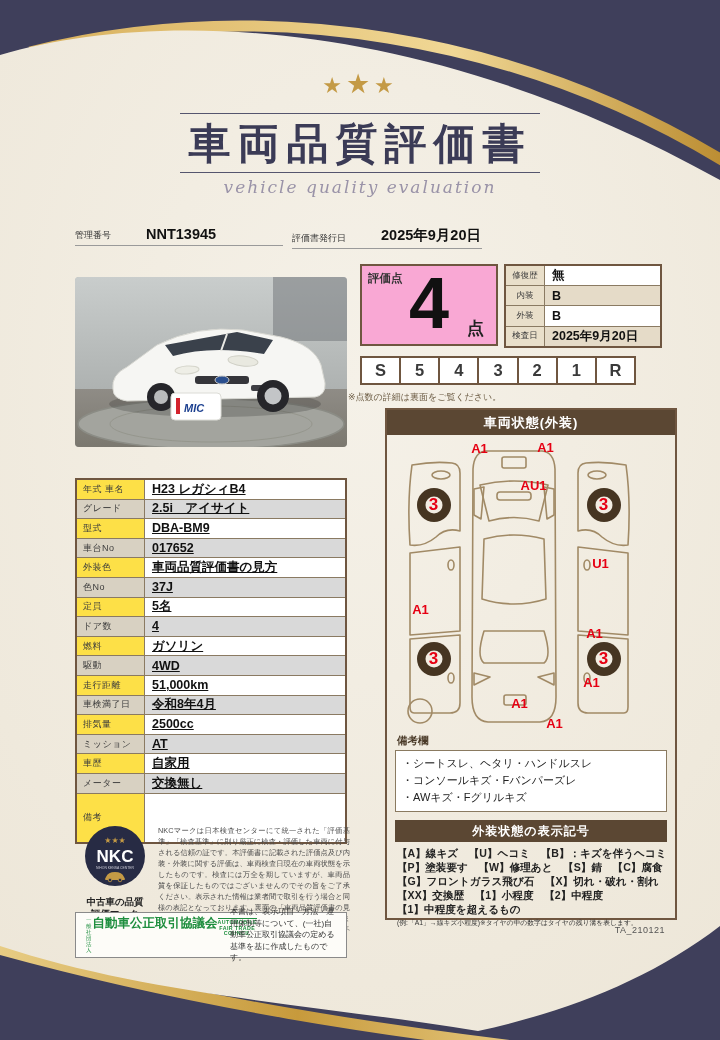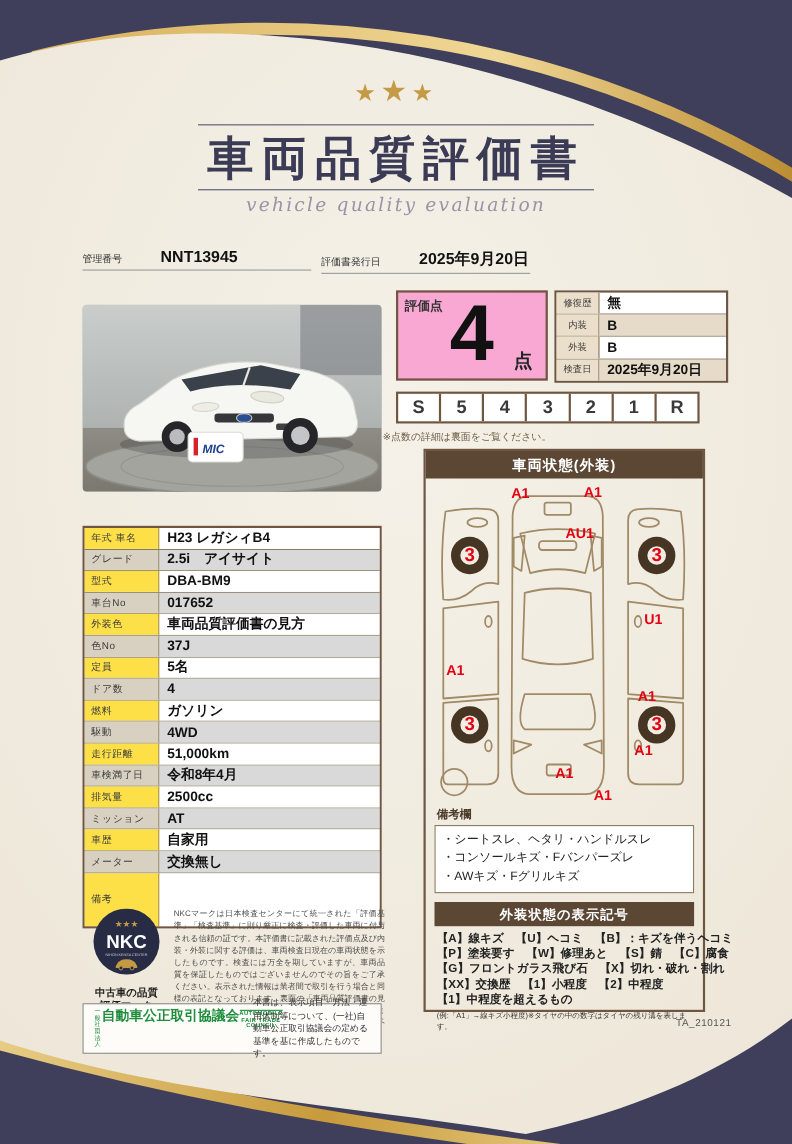--- a/index.html
+++ b/index.html
@@ -35,21 +35,21 @@
 
   
   .vtable{position:absolute;left:75px;top:478px;width:272px;
           border:2.5px solid #6f5640;background:#fff;box-sizing:border-box;}
   .vt-row{display:flex;height:18.6px;border-bottom:1px solid #8a7a62;}
   .vt-row:last-child{border-bottom:none;height:48px;}
   .vt-label{width:68px;font-size:9px;color:#3c3c3c;display:flex;align-items:center;
             padding-left:6px;box-sizing:border-box;border-right:1px solid #8a7a62;
             letter-spacing:0.5px;}
   .vt-value{flex:1;font-size:12.5px;font-weight:bold;color:#111;display:flex;
-            align-items:center;padding-left:7px;box-sizing:border-box;white-space:nowrap;overflow:hidden;}
+            align-items:center;padding-left:7px;box-sizing:border-box;white-space:nowrap;overflow:hidden;text-decoration:underline;}
   .vt-row.odd .vt-label{background:#fde047;} .vt-row.odd .vt-value{background:#ffffff;}
   .vt-row.even .vt-label{background:#d8d1c2;} .vt-row.even .vt-value{background:#d9d9d9;}
 
   
   .nkc-logo{position:absolute;left:80px;top:826px;width:70px;text-align:center;}
   .nkc-caption{font-size:9.5px;font-weight:bold;color:#222;line-height:1.25;margin-top:2px;}
   .nkc-desc{position:absolute;left:158px;top:826px;width:192px;font-size:7.3px;
             color:#4c4c4c;line-height:1.5;text-align:justify;}
 
   
@@ -82,21 +82,21 @@
   .sd-row.alt .sd-value{background:#e5dbc8;}
 
   .strip{position:absolute;left:360px;top:356px;width:276px;height:29px;background:#fff;
          border:2.5px solid #6f5640;box-sizing:border-box;display:flex;}
   .strip-cell{flex:1;border-right:2px solid #6f5640;display:flex;align-items:center;
               justify-content:center;font-size:16.5px;font-weight:bold;color:#3a3a3a;}
   .strip-cell:last-child{border-right:none;}
   .strip-note{position:absolute;left:348px;top:391px;font-size:9px;color:#6b5b43;}
 
   
-  .panel{position:absolute;left:385px;top:408px;width:256px;height:512px;
+  .panel{position:absolute;left:385px;top:408px;width:292px;height:512px;
          border:2.5px solid #6f5640;box-sizing:border-box;background:transparent;}
   .panel-header{height:25px;background:#5b4733;color:#fff;font-size:13px;font-weight:bold;
                 display:flex;align-items:center;justify-content:center;letter-spacing:1px;}
   .diagram{position:relative;width:275px;height:297px;margin:0 auto;}
   .mark{position:absolute;transform:translate(-50%,-50%);color:#e60013;font-weight:bold;
         font-size:13px;white-space:nowrap;}
   .mark.tire{font-size:17px;}
   .remarks-label{font-size:10.5px;font-weight:bold;color:#4a3a28;margin:2px 0 2px 10px;}
   .remarks-box{margin:0 8px;height:62px;background:#fff;border:1.5px solid #8a7a60;
                box-sizing:border-box;padding:4px 6px;}

